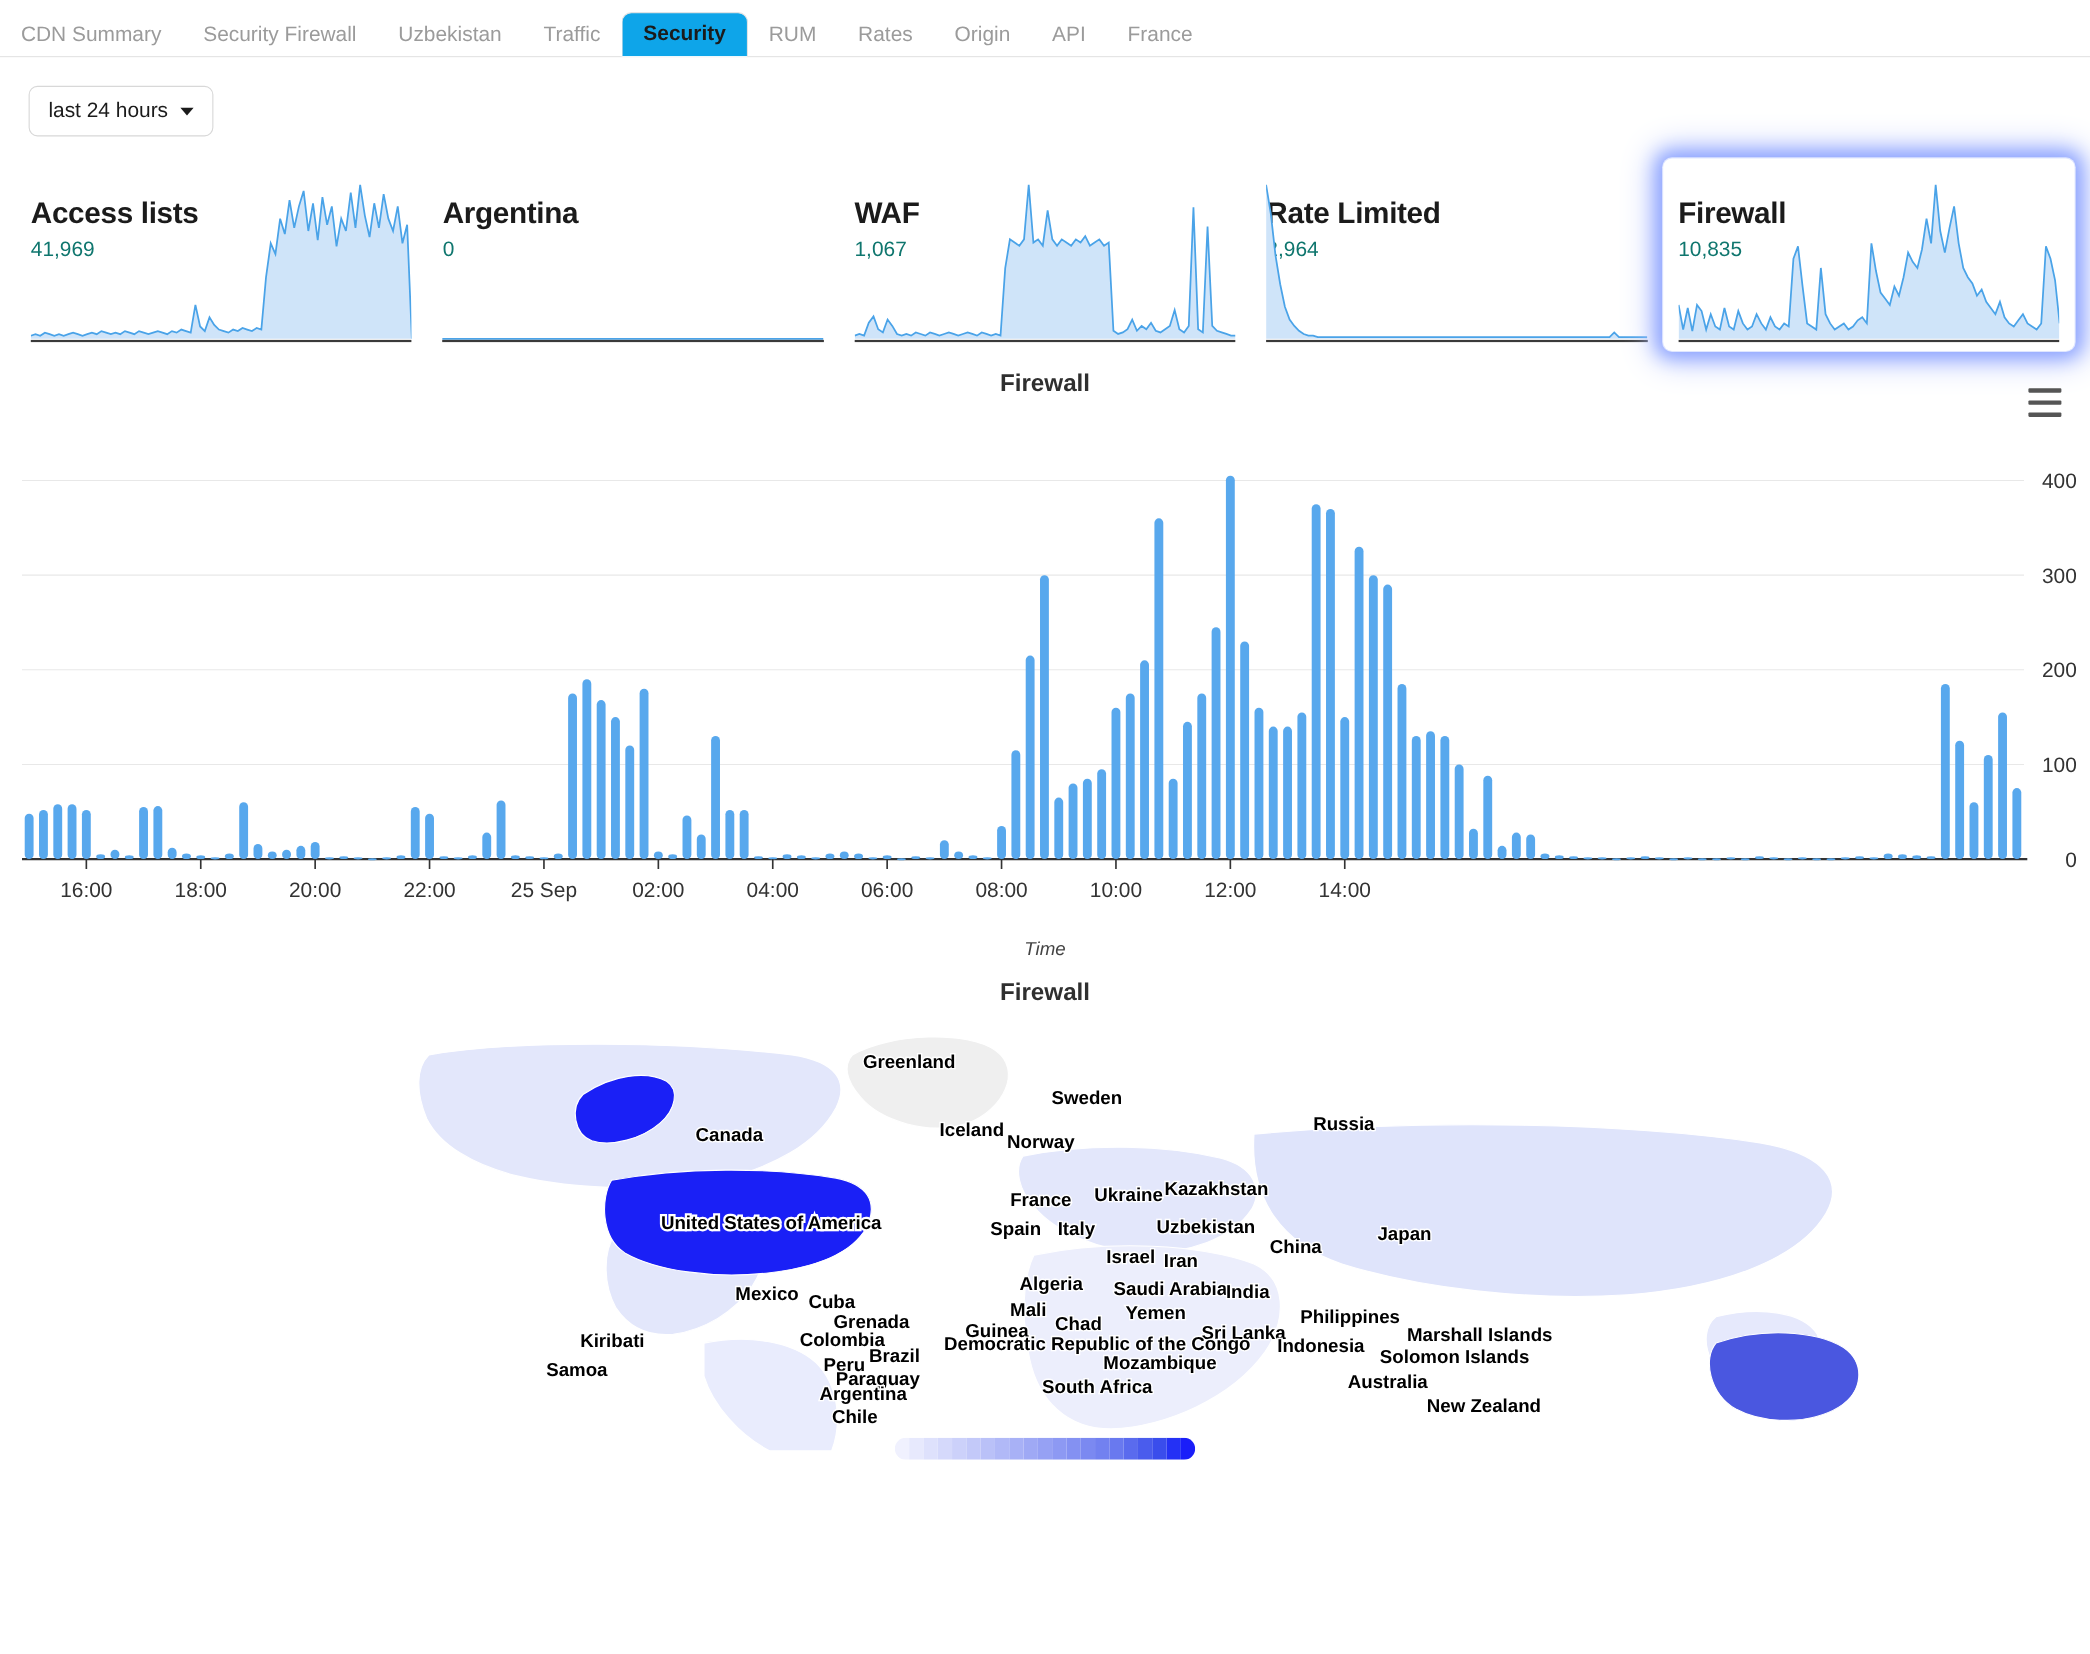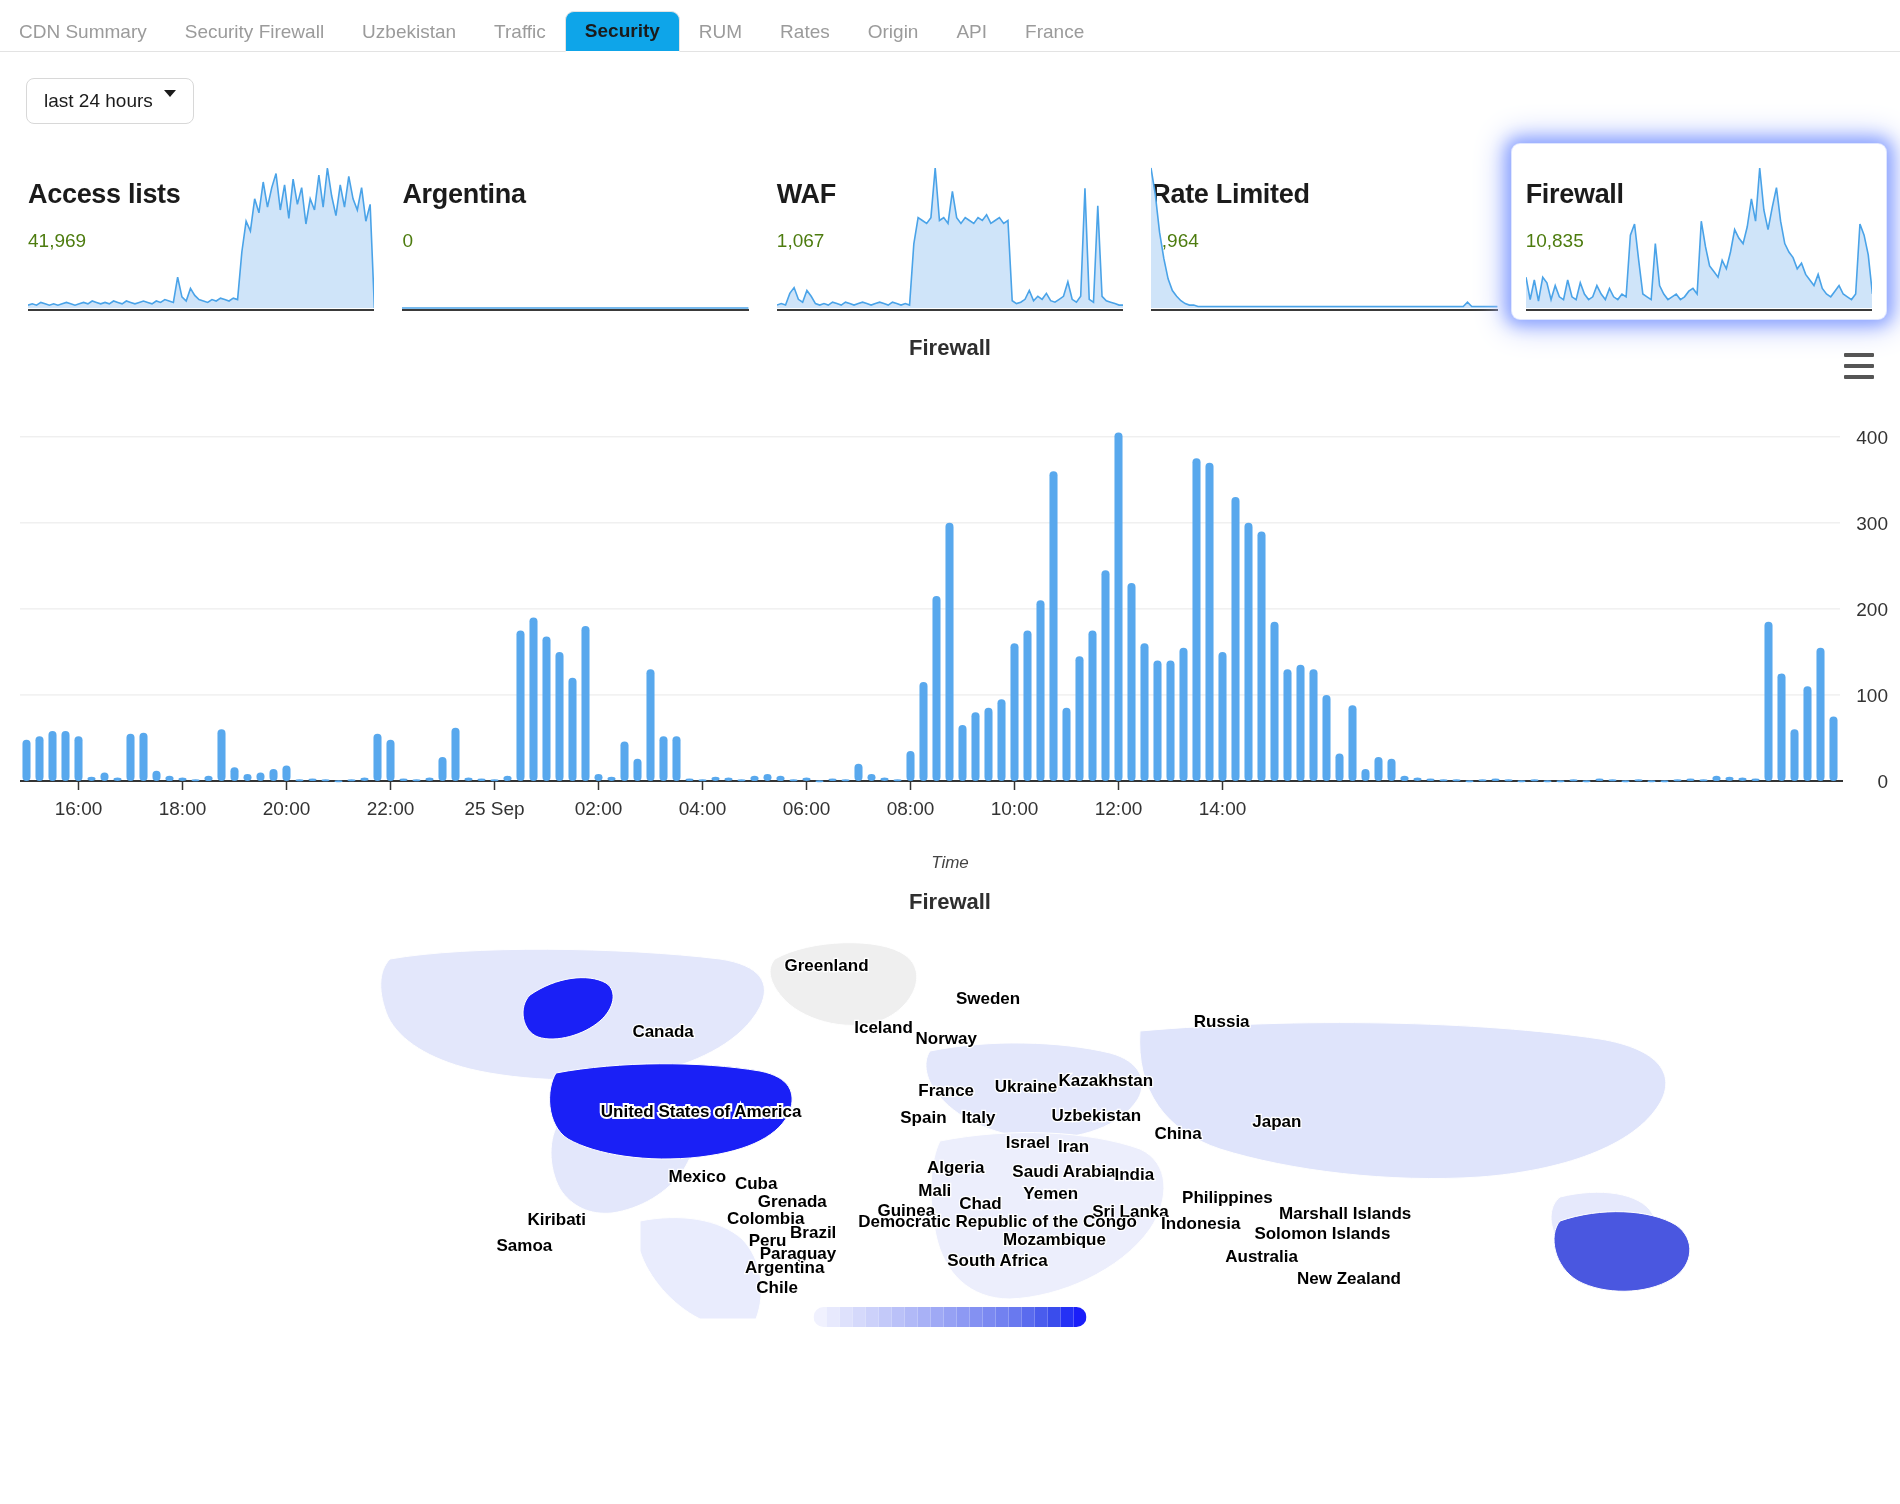--- a/index.html
+++ b/index.html
@@ -36,20 +36,21 @@
     border: 1px solid #e3e3e3;
     border-bottom: 1px solid #ffffff;
     border-radius: 9px 9px 0 0;
     z-index: 3;
   }
 
   
   .rangewrap { padding: 26px 0 0 26px; }
   .range-btn {
     display: inline-flex;
+    align-items: center;
     gap: 11px;
     border: 1px solid #d8d8d8;
     border-radius: 8px;
     background: #fff;
     padding: 11px 17px;
     font-size: 19px;
     color: #1b1b1b;
     cursor: pointer;
   }
   .caret {
@@ -83,22 +84,22 @@
   .card-title {
     font-size: 27px;
     font-weight: 700;
     color: #1b1b1b;
     letter-spacing: -0.3px;
     line-height: 1.1;
     margin-top: 24px;
   }
   .card-value {
     font-size: 19px;
-    color: #4d7c0f;
-    margin-top: 20px;
+    color: #0f766e;
+    margin-top: 7px;
   }
   .card-spark {
     position: absolute;
     left: 14px; right: 14px;
     bottom: 8px;
     height: 150px;
     pointer-events: none;
   }
   .card-spark svg { width: 100%; height: 100%; display: block; }
   .card-rule {

